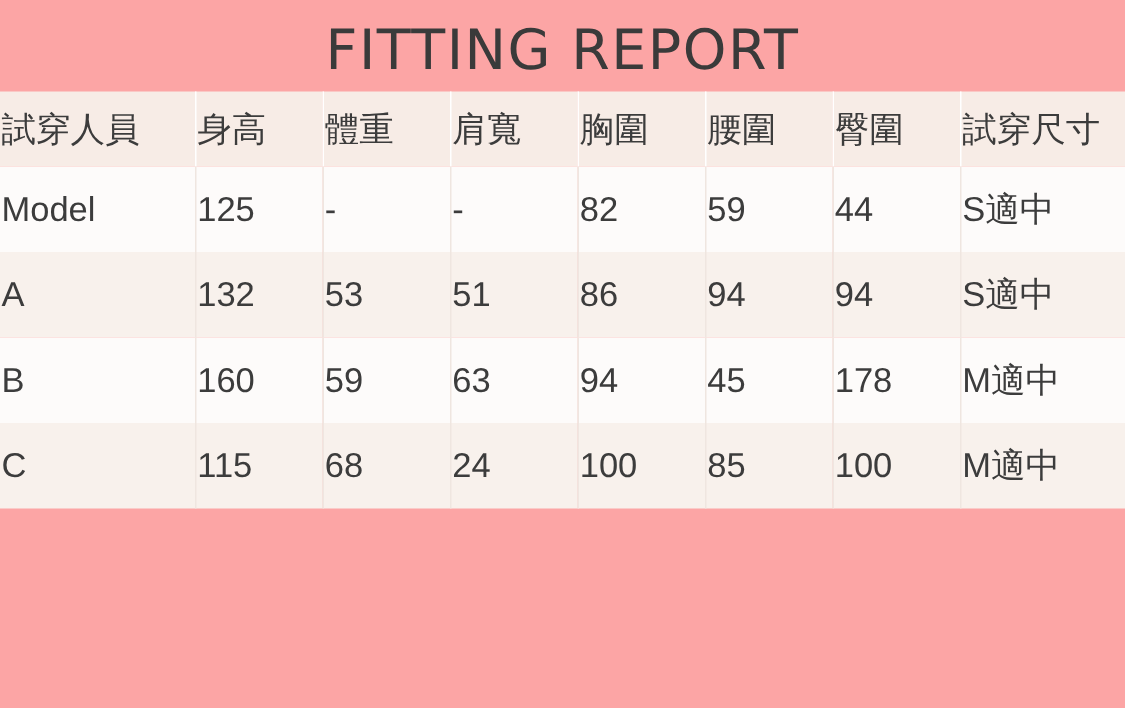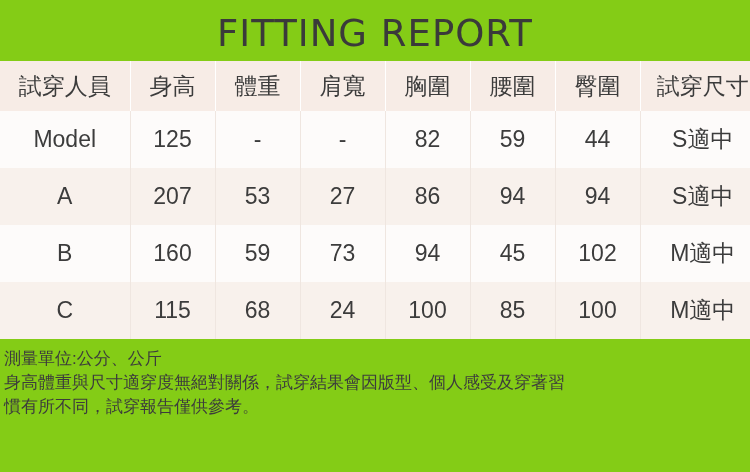--- a/index.html
+++ b/index.html
@@ -11,39 +11,39 @@
     height: 472px;
     background: #ffffff;
     font-family: "Liberation Sans", sans-serif;
     color: #3c3c3c;
     overflow: hidden;
   }
   .sheet {
     width: 750px;
     height: 472px;
     position: relative;
-    background: #84cc16;
+    background: #fca5a5;
   }
   .title {
     text-align: center;
     font-size: 37px;
     letter-spacing: 1px;
     color: #3a3a3a;
     padding-top: 12px;
     padding-bottom: 6px;
     font-weight: normal;
     font-family: "DejaVu Sans", sans-serif;
   }
   table.fit {
     width: 750px;
     border-collapse: collapse;
     table-layout: fixed;
   }
   table.fit th, table.fit td {
-    text-align: center;
+    text-align: left;
     font-weight: normal;
     font-size: 23px;
     color: #3c3c3c;
     border-right: 1px solid #efe6e0;
   }
   table.fit th:last-child, table.fit td:last-child {
     border-right: none;
   }
   table.fit thead th {
     background: #f7ece6;
@@ -112,50 +112,45 @@
         <td>125</td>
         <td>-</td>
         <td>-</td>
         <td>82</td>
         <td>59</td>
         <td>44</td>
         <td>S適中</td>
       </tr>
       <tr>
         <td>A</td>
-        <td>207</td>
+        <td>132</td>
         <td>53</td>
-        <td>27</td>
+        <td>51</td>
         <td>86</td>
         <td>94</td>
         <td>94</td>
         <td>S適中</td>
       </tr>
       <tr>
         <td>B</td>
         <td>160</td>
         <td>59</td>
-        <td>73</td>
+        <td>63</td>
         <td>94</td>
         <td>45</td>
-        <td>102</td>
+        <td>178</td>
         <td>M適中</td>
       </tr>
       <tr>
         <td>C</td>
         <td>115</td>
         <td>68</td>
         <td>24</td>
         <td>100</td>
         <td>85</td>
         <td>100</td>
         <td>M適中</td>
       </tr>
     </tbody>
   </table>
 
-  <div class="notes">
-    <div>測量單位:公分、公斤</div>
-    <div>身高體重與尺寸適穿度無絕對關係，試穿結果會因版型、個人感受及穿著習</div>
-    <div>慣有所不同，試穿報告僅供參考。</div>
-  </div>
 
 </div>
 
 </body></html>

